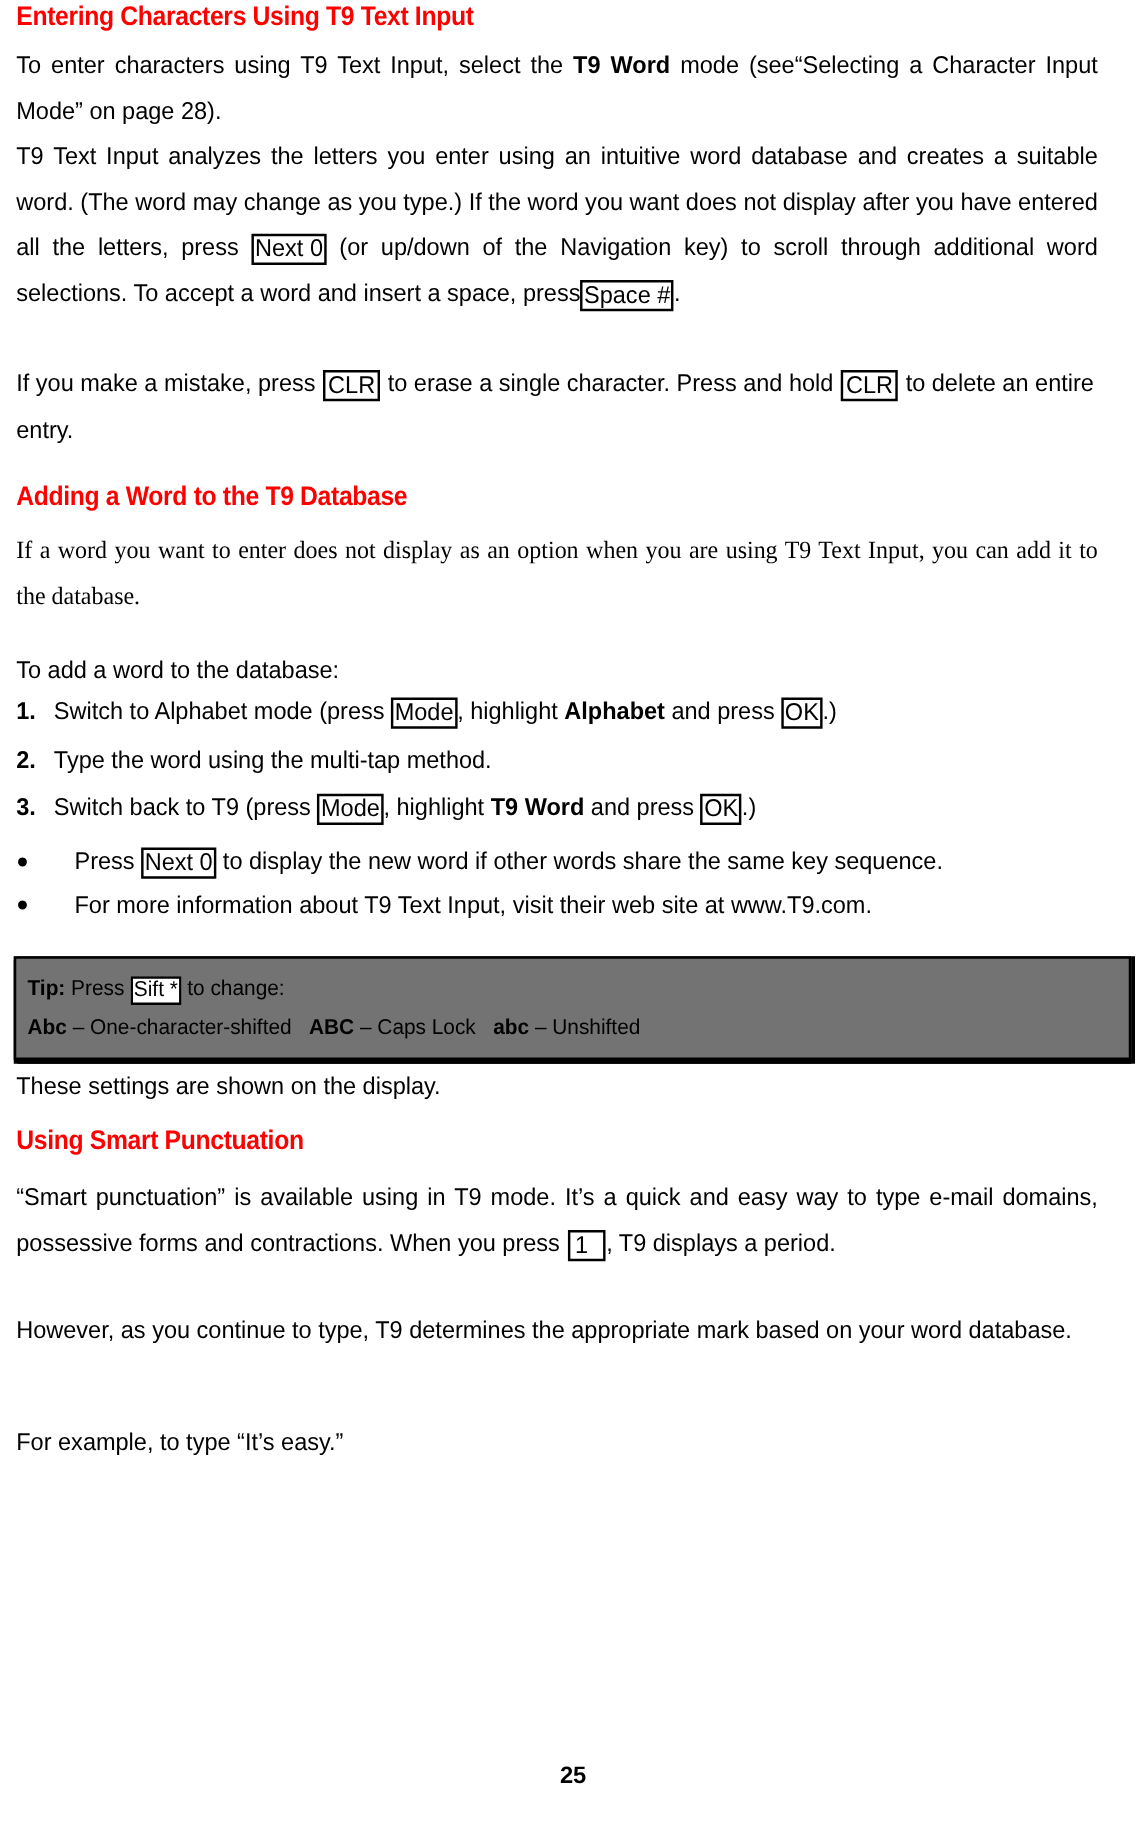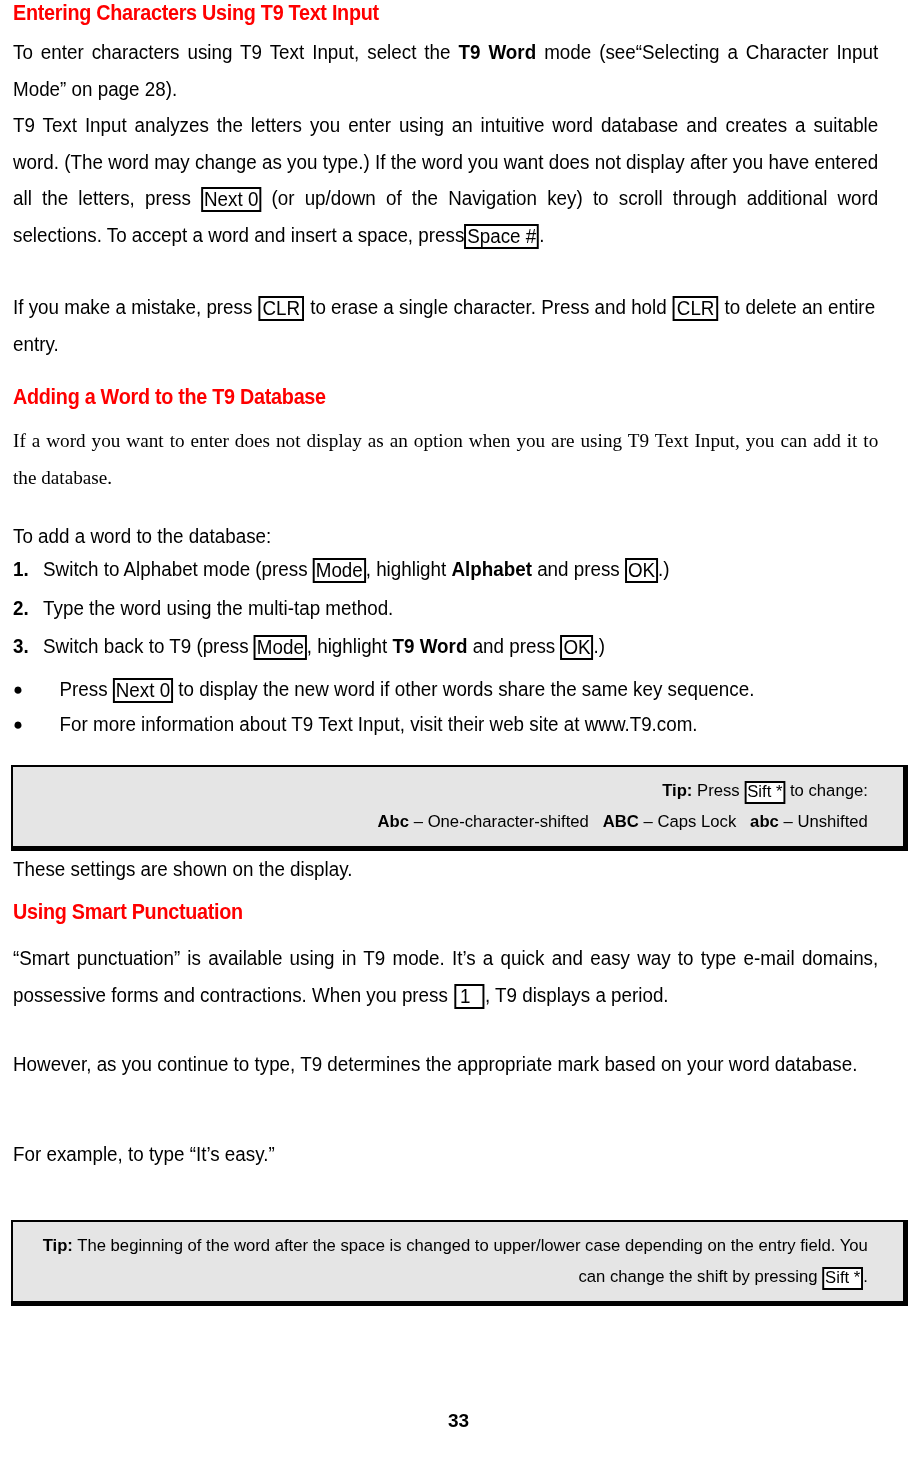--- a/index.html
+++ b/index.html
@@ -136,23 +136,22 @@
   .kbox.wsp { width: 92px; margin: 0 0px; }
 
   
   .tipbox {
     position: absolute;
     left: 11px;
     width: 894px;
     box-sizing: border-box;
     border: 2px solid #000;
     box-shadow: 3px 0 0 0 #000, 0 3px 0 0 #000, 3px 3px 0 0 #000;
-    background: #e5e5e5;
+    background: #737373;
     padding: 8px 9px 9px 9px;
-    text-align: right;
   }
   .tipline {
     font-size: 17.2px;
     line-height: 31px;
     white-space: nowrap;
     transform: scaleX(0.97);
     transform-origin: left top;
   }
   .tipline.wrap { white-space: normal; }
   .tipbox .key { font-size: 17.2px; }
@@ -245,23 +244,16 @@
   <div class="para" style="top:940px;">
     <span>“Smart punctuation” is available using in T9 mode. It’s a quick and easy way to type e-mail domains, possessive forms and contractions. When you press</span>
     <span class="key wide">1</span><span>, T9 displays a period.</span>
   </div>
 
   <div class="para" style="top:1046px;">However, as you continue to type, T9 determines the appropriate mark based on your word database.</div>
 
   <div class="para nojust" style="top:1136px;">For example, to type “It’s easy.”</div>
 
 
-  <div class="tipbox" style="top:1220px;">
-    <div class="tipline wrap">
-      <b>Tip:</b>
-      <span>The beginning of the word after the space is changed to upper/lower case depending on the entry field. You can change the shift by pressing</span>
-      <span class="key tight">Sift *</span><span>.</span>
-    </div>
-  </div>
-
-  <div class="pagenum" style="top:1410px;">33</div>
+
+  <div class="pagenum" style="top:1410px;">25</div>
 
 </div>
 
 </body></html>

